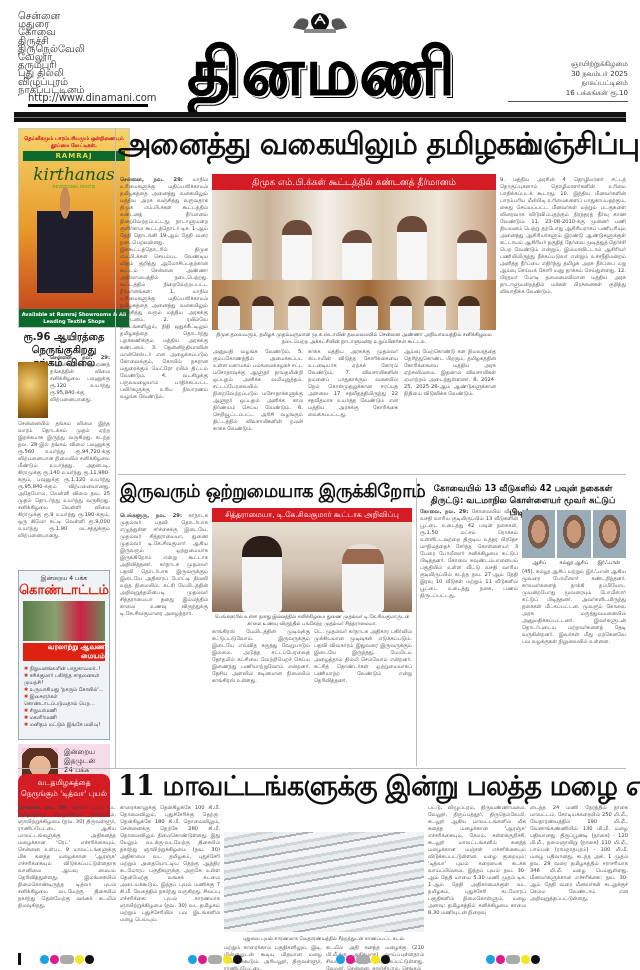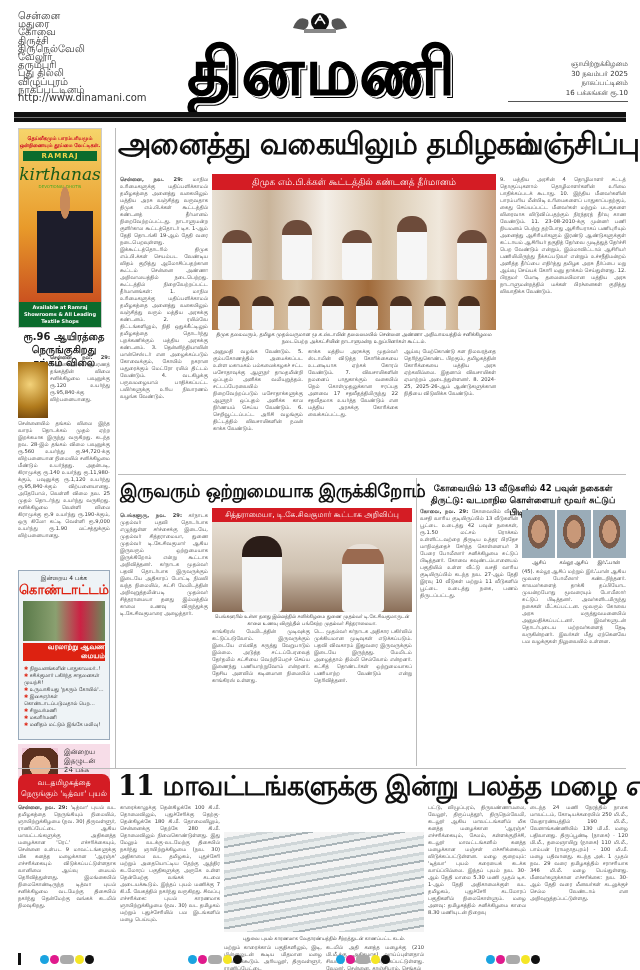--- a/index.html
+++ b/index.html
@@ -1,29 +1,29 @@
 <!DOCTYPE html>
 <html><head>
 <meta charset="utf-8">
 <style>
   * { box-sizing: border-box; margin: 0; padding: 0; }
   body { width: 640px; height: 970px; background: #fff; font-family: "DejaVu Sans", sans-serif; color: #222; overflow: hidden; position: relative; }
   .page { position: absolute; left: 0; top: 0; width: 640px; height: 970px; }
 
   
   .mast-left { position: absolute; left: 18px; top: 12px; width: 130px; font-size: 10px; line-height: 8.2px; color: #333; }
-  .mast-left .url { border-bottom: 5px solid #000000; padding-bottom: 11px; }
+  .mast-left .url { border-bottom: 3px solid #000000; padding-bottom: 2px; margin-left: 10px; }
   .mast-emblem { position: absolute; left: 290px; top: 10px; width: 60px; height: 24px; }
   .mast-logo { position: absolute; left: 172px; top: 34px; width: 300px; height: 76px; font-family: "DejaVu Serif", serif; font-weight: bold; font-size: 64px; line-height: 76px; letter-spacing: 2px; color: #000; text-align: center; -webkit-text-stroke: 1px #000; text-shadow: 2px 2px 0 #fff, 3px 3px 0 #000; }
   .mast-right { position: absolute; right: 12px; top: 60px; width: 120px; text-align: right; font-size: 7px; line-height: 9.5px; color: #333; border-bottom: 1px solid #555; padding-bottom: 3px; }
   .mast-rule { position: absolute; left: 14px; top: 112px; width: 612px; height: 10px; background: #111; border-top: 2px solid #111; border-bottom: 2px solid #111; }
   .mast-rule .inner { position: absolute; left: 0; right: 0; top: 3px; height: 1px; background: #777; }
 
   
-  .ad-ramraj { position: absolute; left: 18px; top: 128px; width: 84px; height: 200px; background: linear-gradient(180deg,#f6d46a 0%,#e89a2a 50%,#c0391c 100%); border: 1px solid #ccc; }
+  .ad-ramraj { position: absolute; left: 18px; top: 128px; width: 112px; height: 200px; background: linear-gradient(180deg,#f6d46a 0%,#e89a2a 50%,#c0391c 100%); border: 1px solid #ccc; }
   .ad-ramraj .tag { font-size: 5px; color: #c02; text-align: center; margin-top: 6px; line-height: 6.5px; font-weight: bold; }
   .ad-ramraj .brand { margin: 3px 4px; height: 10px; background: #0b6b2d; color: #f2d44a; font-size: 7px; font-weight: bold; text-align: center; line-height: 10px; letter-spacing: 1px; }
   .ad-ramraj .kirt { font-family: "DejaVu Serif", serif; font-size: 17px; color: #1a5b1a; text-align: center; font-style: italic; }
   .ad-ramraj .dev { font-size: 4px; color: #4a2; text-align: center; }
   .ad-ramraj .man { position: absolute; left: 18px; top: 54px; width: 56px; height: 110px; background: radial-gradient(ellipse at 50% 18%,#c88a5a 0 12%,transparent 13%), linear-gradient(180deg,transparent 0 25%,#1d1d2b 25% 100%); border-radius: 20px 20px 0 0; }
   .ad-ramraj .foot { position: absolute; left: 0; right: 0; bottom: 0; background: #0b6b2d; color: #fff; font-size: 5px; line-height: 7px; text-align: center; padding: 2px 0; font-weight: bold; }
 
   .gold-head { position: absolute; left: 18px; top: 330px; width: 92px; text-align: center; font-size: 10px; line-height: 13px; font-weight: bold; color: #222; }
   .gold-img { position: absolute; left: 18px; top: 362px; width: 30px; height: 56px; background: radial-gradient(circle at 40% 40%,#f3d27a,#b07a1c 60%,#6d420c); }
   .col-text { font-size: 5.2px; line-height: 7px; color: #444; text-align: justify; }
@@ -76,21 +76,21 @@
   
   .s3-head { position: absolute; left: 420px; top: 482px; width: 206px; font-size: 8.5px; line-height: 12px; font-weight: bold; text-align: center; color: #111; }
   .s3-col1 { position: absolute; left: 420px; top: 508px; width: 98px; }
   .s3-photos { position: absolute; left: 522px; top: 510px; width: 104px; height: 48px; display: flex; gap: 2px; }
   .s3-photos .ph { flex: 1; background: radial-gradient(ellipse at 50% 45%,#c89878 0 30%,#7a5a48 31% 45%,#9aacb8 46%); }
   .s3-captions { position: absolute; left: 522px; top: 559px; width: 104px; display: flex; font-size: 5px; color: #222; }
   .s3-captions span { flex: 1; text-align: center; }
   .s3-col2 { position: absolute; left: 522px; top: 568px; width: 104px; }
 
   
-  .rain-tag { position: absolute; left: 18px; top: 774px; width: 92px; height: 28px; background: #d41c24; color: #fff; border-radius: 8px 8px 0 0; font-size: 7.5px; line-height: 11px; text-align: center; padding-top: 3px; }
+  .rain-tag { position: absolute; left: 18px; top: 774px; width: 92px; height: 43px; background: #d41c24; color: #fff; border-radius: 8px 8px 0 0; font-size: 7.5px; line-height: 11px; text-align: center; padding-top: 3px; }
   .rain-head { position: absolute; left: 118px; top: 770px; width: 510px; font-size: 27px; font-weight: bold; color: #111; white-space: nowrap; letter-spacing: -0.8px; font-family: "DejaVu Serif", serif; }
   .rain-col1 { position: absolute; left: 18px; top: 804px; width: 98px; }
   .rain-col2 { position: absolute; left: 120px; top: 804px; width: 100px; }
   .rain-photo { position: absolute; left: 224px; top: 832px; width: 200px; height: 100px; background: repeating-linear-gradient(170deg,#f4f4f4 0 6px,#cfd6d8 6px 9px,#e8ecec 9px 14px,#aab4b8 14px 16px); }
   .rain-caption { position: absolute; left: 224px; top: 936px; width: 200px; font-size: 4.8px; text-align: center; color: #333; }
   .rain-col3 { position: absolute; left: 224px; top: 944px; width: 98px; }
   .rain-col4 { position: absolute; left: 326px; top: 944px; width: 98px; }
   .rain-col5 { position: absolute; left: 428px; top: 804px; width: 98px; }
   .rain-col6 { position: absolute; left: 530px; top: 804px; width: 98px; }
 

